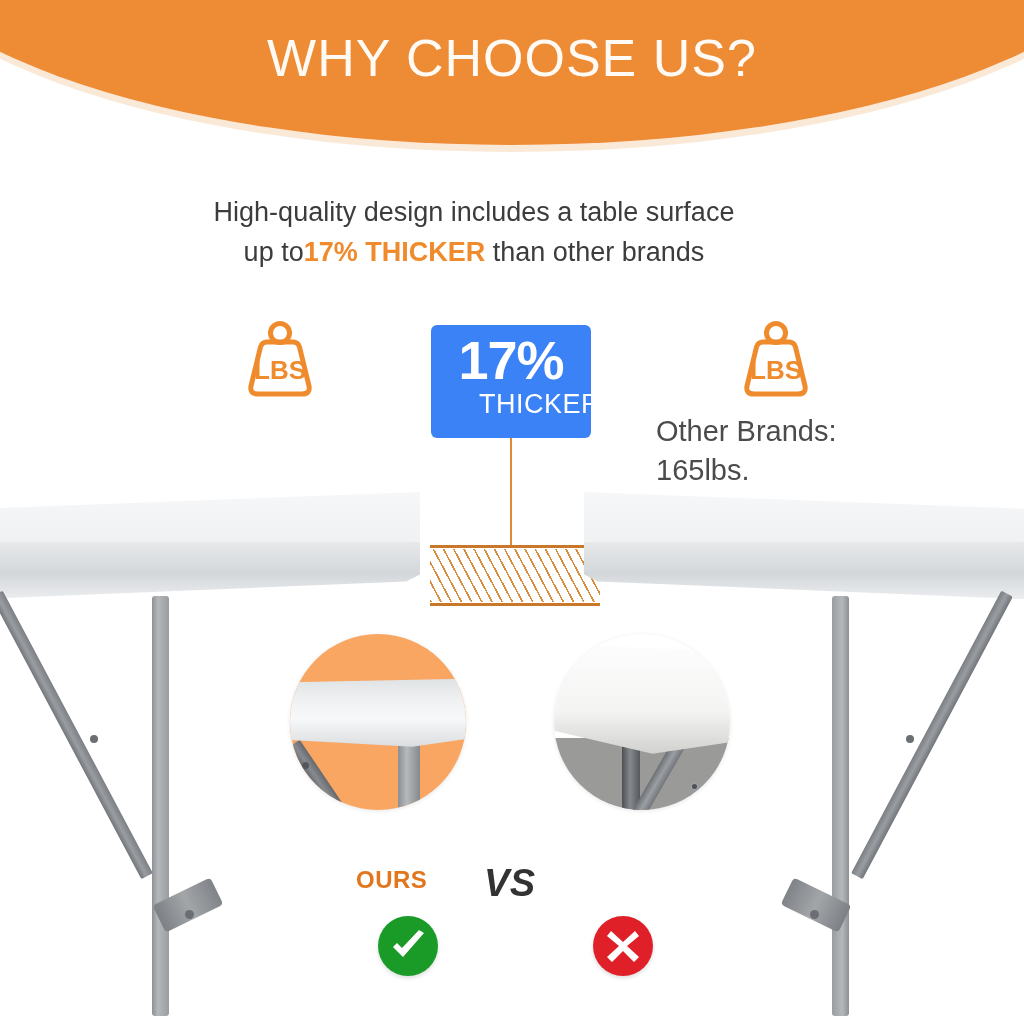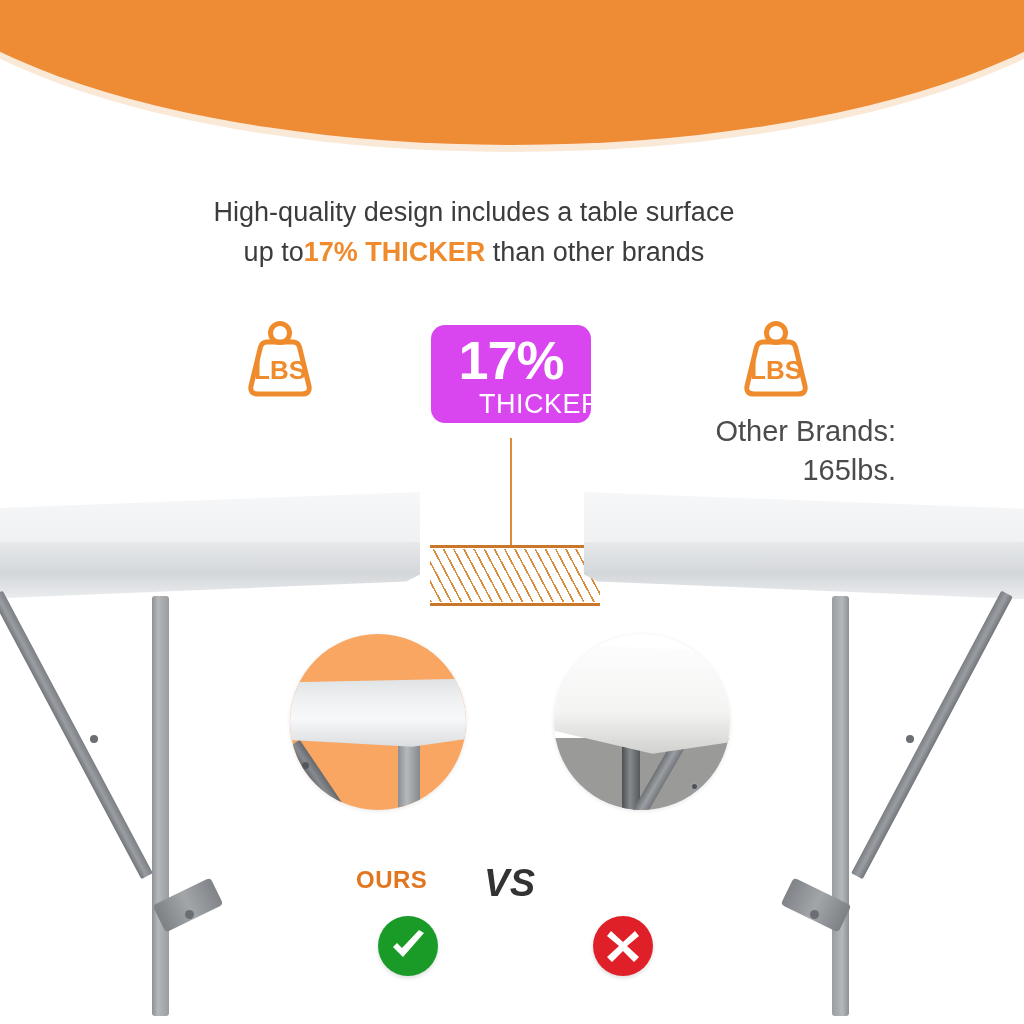--- a/index.html
+++ b/index.html
@@ -64,21 +64,21 @@
     font-family: "Liberation Sans", sans-serif;
   }
   .subtitle .hl {
     color: #ef8b2c;
     font-weight: bold;
   }
 
   
   .stat {
     position: absolute;
-    text-align: right;
+    text-align: left;
     width: 240px;
   }
   .stat.left  { left: 160px; top: 320px; }
   .stat.right { left: 656px; top: 320px; }
 
   .lbs-icon {
     width: 88px;
     height: 86px;
     margin: 0 auto 6px auto;
     display: block;
@@ -90,23 +90,23 @@
     font-family: "Liberation Sans", sans-serif;
     white-space: nowrap;
   }
 
   
   .badge {
     position: absolute;
     left: 431px;
     top: 325px;
     width: 160px;
-    height: 98px;
-    background: #d946ef;
-    border-radius: 14px;
+    height: 113px;
+    background: #3b82f6;
+    border-radius: 6px;
     text-align: center;
     box-sizing: border-box;
     padding-top: 6px;
   }
   .badge-pct {
     color: #ffffff;
     font-size: 54px;
     font-weight: bold;
     line-height: 58px;
     letter-spacing: -1px;
@@ -350,20 +350,21 @@
   .mark-check { left: 378px; top: 916px; background: #1a9b27; }
   .mark-x     { left: 593px; top: 916px; background: #e02028; }
 </style>
 </head>
 <body>
 
 <div id="stage">
 
   <div class="header-shadow"></div>
   <div class="header-ellipse"></div>
+  <div class="header-title">WHY CHOOSE US?</div>
 
   <div class="subtitle">
     <div>High-quality design includes a table surface</div>
     <div><span>up to</span><span class="hl">17% THICKER</span><span> than other brands</span></div>
   </div>
 
   <div class="stat left">
     <svg class="lbs-icon" viewBox="0 0 88 86">
       <circle cx="44" cy="13" r="9.5" fill="none" stroke="#ef8b2c" stroke-width="5"></circle>
       <path d="M31 22 L57 22 Q62 22 63.5 27 L73 66 Q74.5 74 66 74 L22 74 Q13.5 74 15 66 L24.5 27 Q26 22 31 22 Z" fill="none" stroke="#ef8b2c" stroke-width="5" stroke-linejoin="round"></path>

